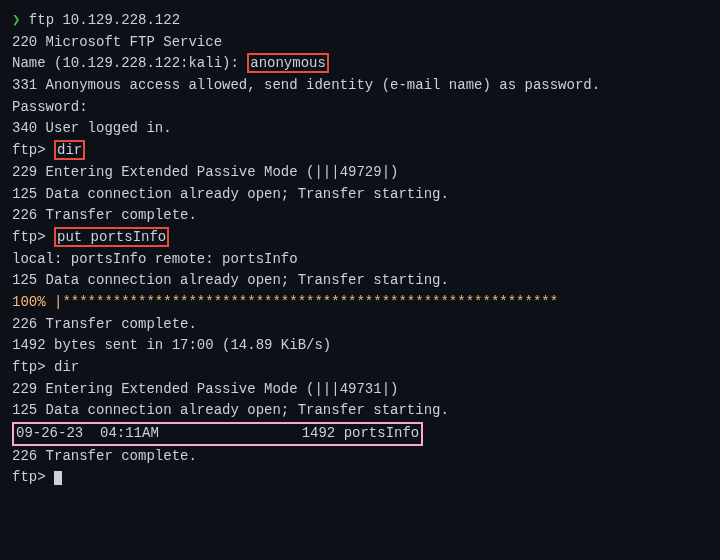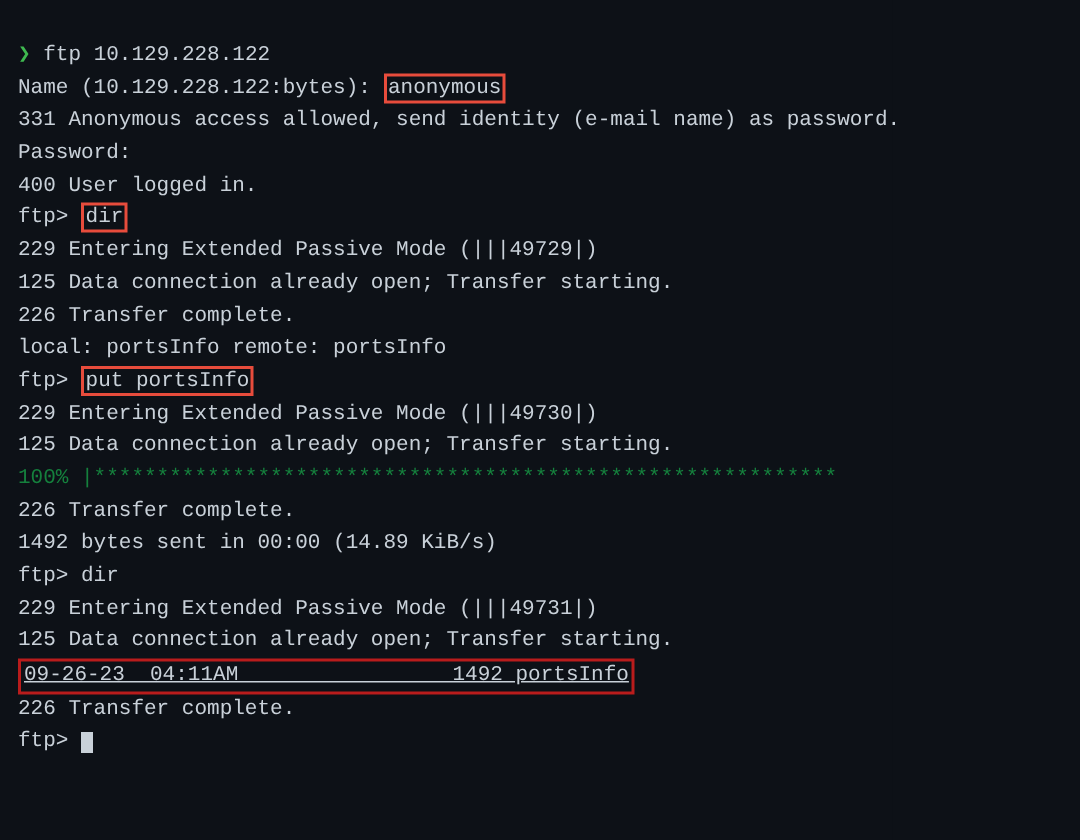--- a/index.html
+++ b/index.html
@@ -15,21 +15,21 @@
       font-family: 'Courier New', Courier, monospace;
       font-size: 14px;
       color: #c9d1d9;
       overflow: hidden;
     }
 
     .terminal {
       width: 595px;
       height: 560px;
       background-color: #0d1117;
-      padding: 27px 12px;
+      padding: 10px 12px;
       position: relative;
     }
 
     .line {
       line-height: 1.55;
       white-space: pre;
       display: block;
     }
 
     .prompt-arrow {
@@ -40,78 +40,77 @@
       color: #c9d1d9;
     }
 
     .highlight-box {
       border: 2px solid #e74c3c;
       display: inline;
       padding: 0 1px;
     }
 
     .progress-line {
-      color: #15803d;
+      color: #fdba74;
     }
 
     .cursor {
       display: inline-block;
       width: 8px;
       height: 14px;
       background-color: #c9d1d9;
       vertical-align: text-bottom;
     }
 
     .dir-entry-box {
-      border: 2px solid #b91c1c;
+      border: 2px solid #f9a8d4;
       display: inline-block;
       padding: 0 2px;
       line-height: 1.4;
-      text-decoration: underline;
     }
   </style>
 </head>
 <body>
 
 <div class="terminal">
 
   <span class="line"><span class="prompt-arrow">❯</span><span class="cmd-text"> ftp 10.129.228.122</span></span>
 
 
+  <span class="line"><span>220 Microsoft FTP Service</span></span>
 
-  <span class="line"><span>Name (10.129.228.122:bytes): </span><span class="highlight-box">anonymous</span></span>
+  <span class="line"><span>Name (10.129.228.122:kali): </span><span class="highlight-box">anonymous</span></span>
 
   <span class="line"><span>331 Anonymous access allowed, send identity (e-mail name) as password.</span></span>
 
   <span class="line"><span>Password:</span></span>
 
-  <span class="line"><span>400 User logged in.</span></span>
+  <span class="line"><span>340 User logged in.</span></span>
 
 
   <span class="line"><span>ftp&gt; </span><span class="highlight-box">dir</span></span>
 
   <span class="line"><span>229 Entering Extended Passive Mode (|||49729|)</span></span>
 
   <span class="line"><span>125 Data connection already open; Transfer starting.</span></span>
 
   <span class="line"><span>226 Transfer complete.</span></span>
 
+  <span class="line"><span>ftp&gt; </span><span class="highlight-box">put portsInfo</span></span>
+
   <span class="line"><span>local: portsInfo remote: portsInfo</span></span>
 
-  <span class="line"><span>ftp&gt; </span><span class="highlight-box">put portsInfo</span></span>
-
-  <span class="line"><span>229 Entering Extended Passive Mode (|||49730|)</span></span>
 
   <span class="line"><span>125 Data connection already open; Transfer starting.</span></span>
 
   <span class="line progress-line"><span>100% |***********************************************************</span></span>
 
   <span class="line"><span>226 Transfer complete.</span></span>
 
-  <span class="line"><span>1492 bytes sent in 00:00 (14.89 KiB/s)</span></span>
+  <span class="line"><span>1492 bytes sent in 17:00 (14.89 KiB/s)</span></span>
 
   <span class="line"><span>ftp&gt; dir</span></span>
 
   <span class="line"><span>229 Entering Extended Passive Mode (|||49731|)</span></span>
 
   <span class="line"><span>125 Data connection already open; Transfer starting.</span></span>
 
   <span class="line"><span class="dir-entry-box">09-26-23  04:11AM                 1492 portsInfo</span></span>
 
   <span class="line"><span>226 Transfer complete.</span></span>

